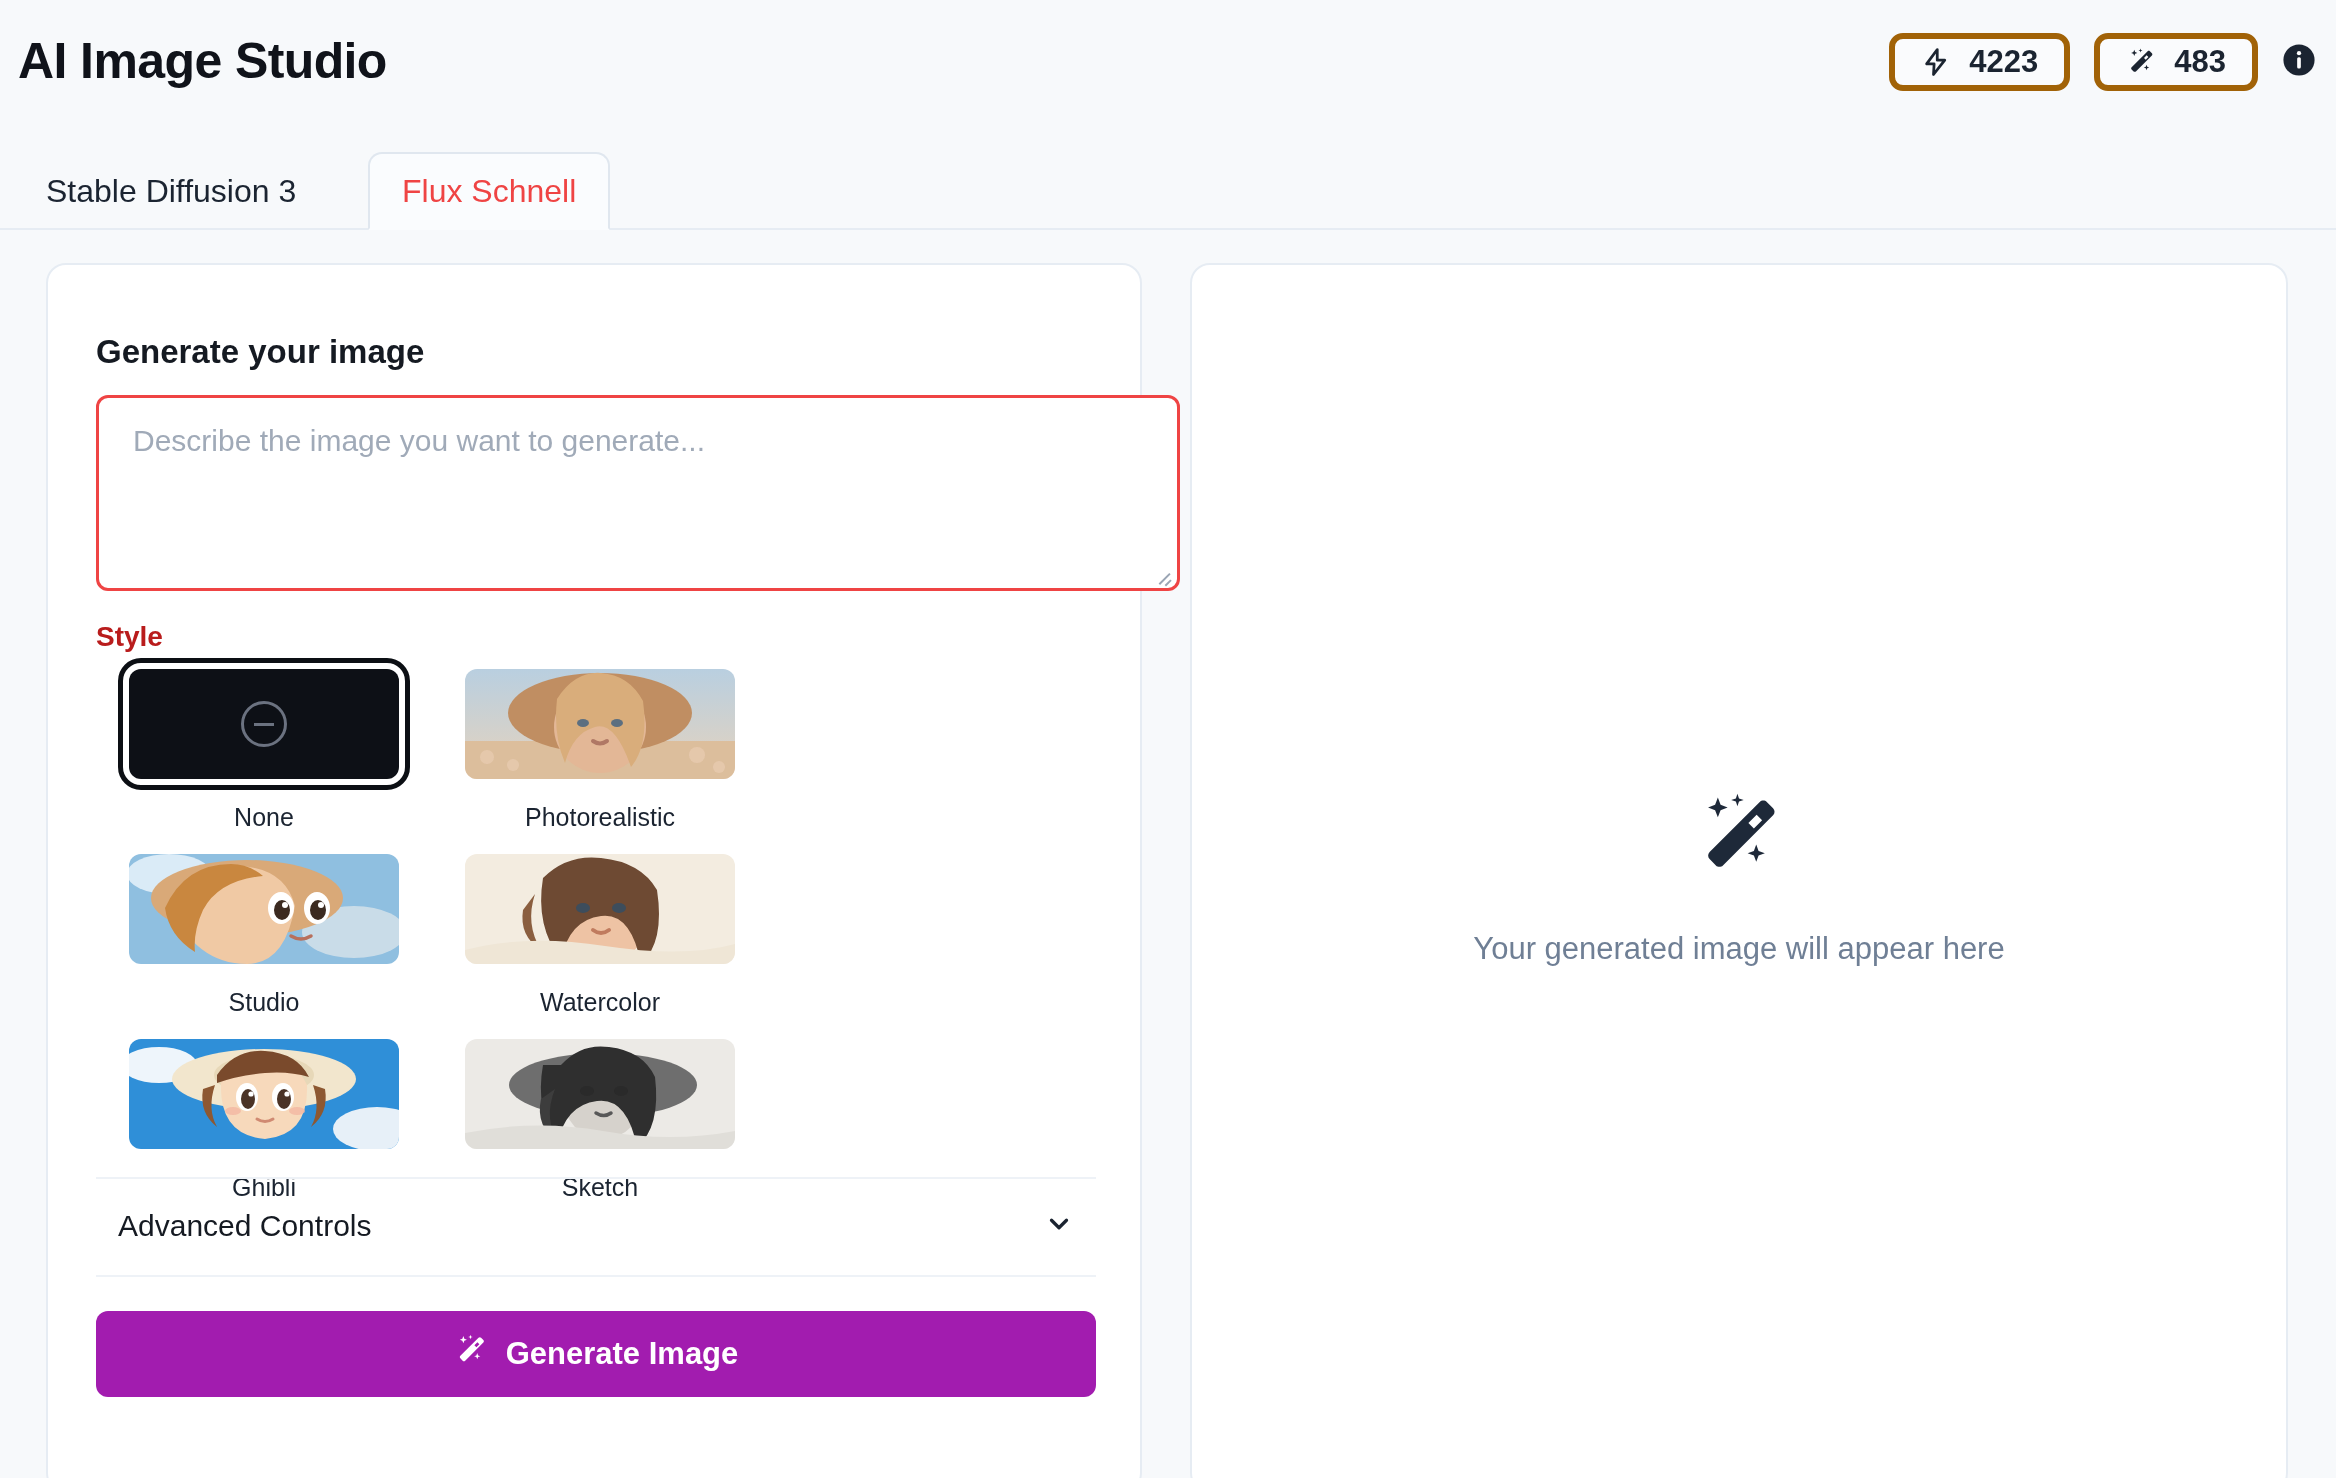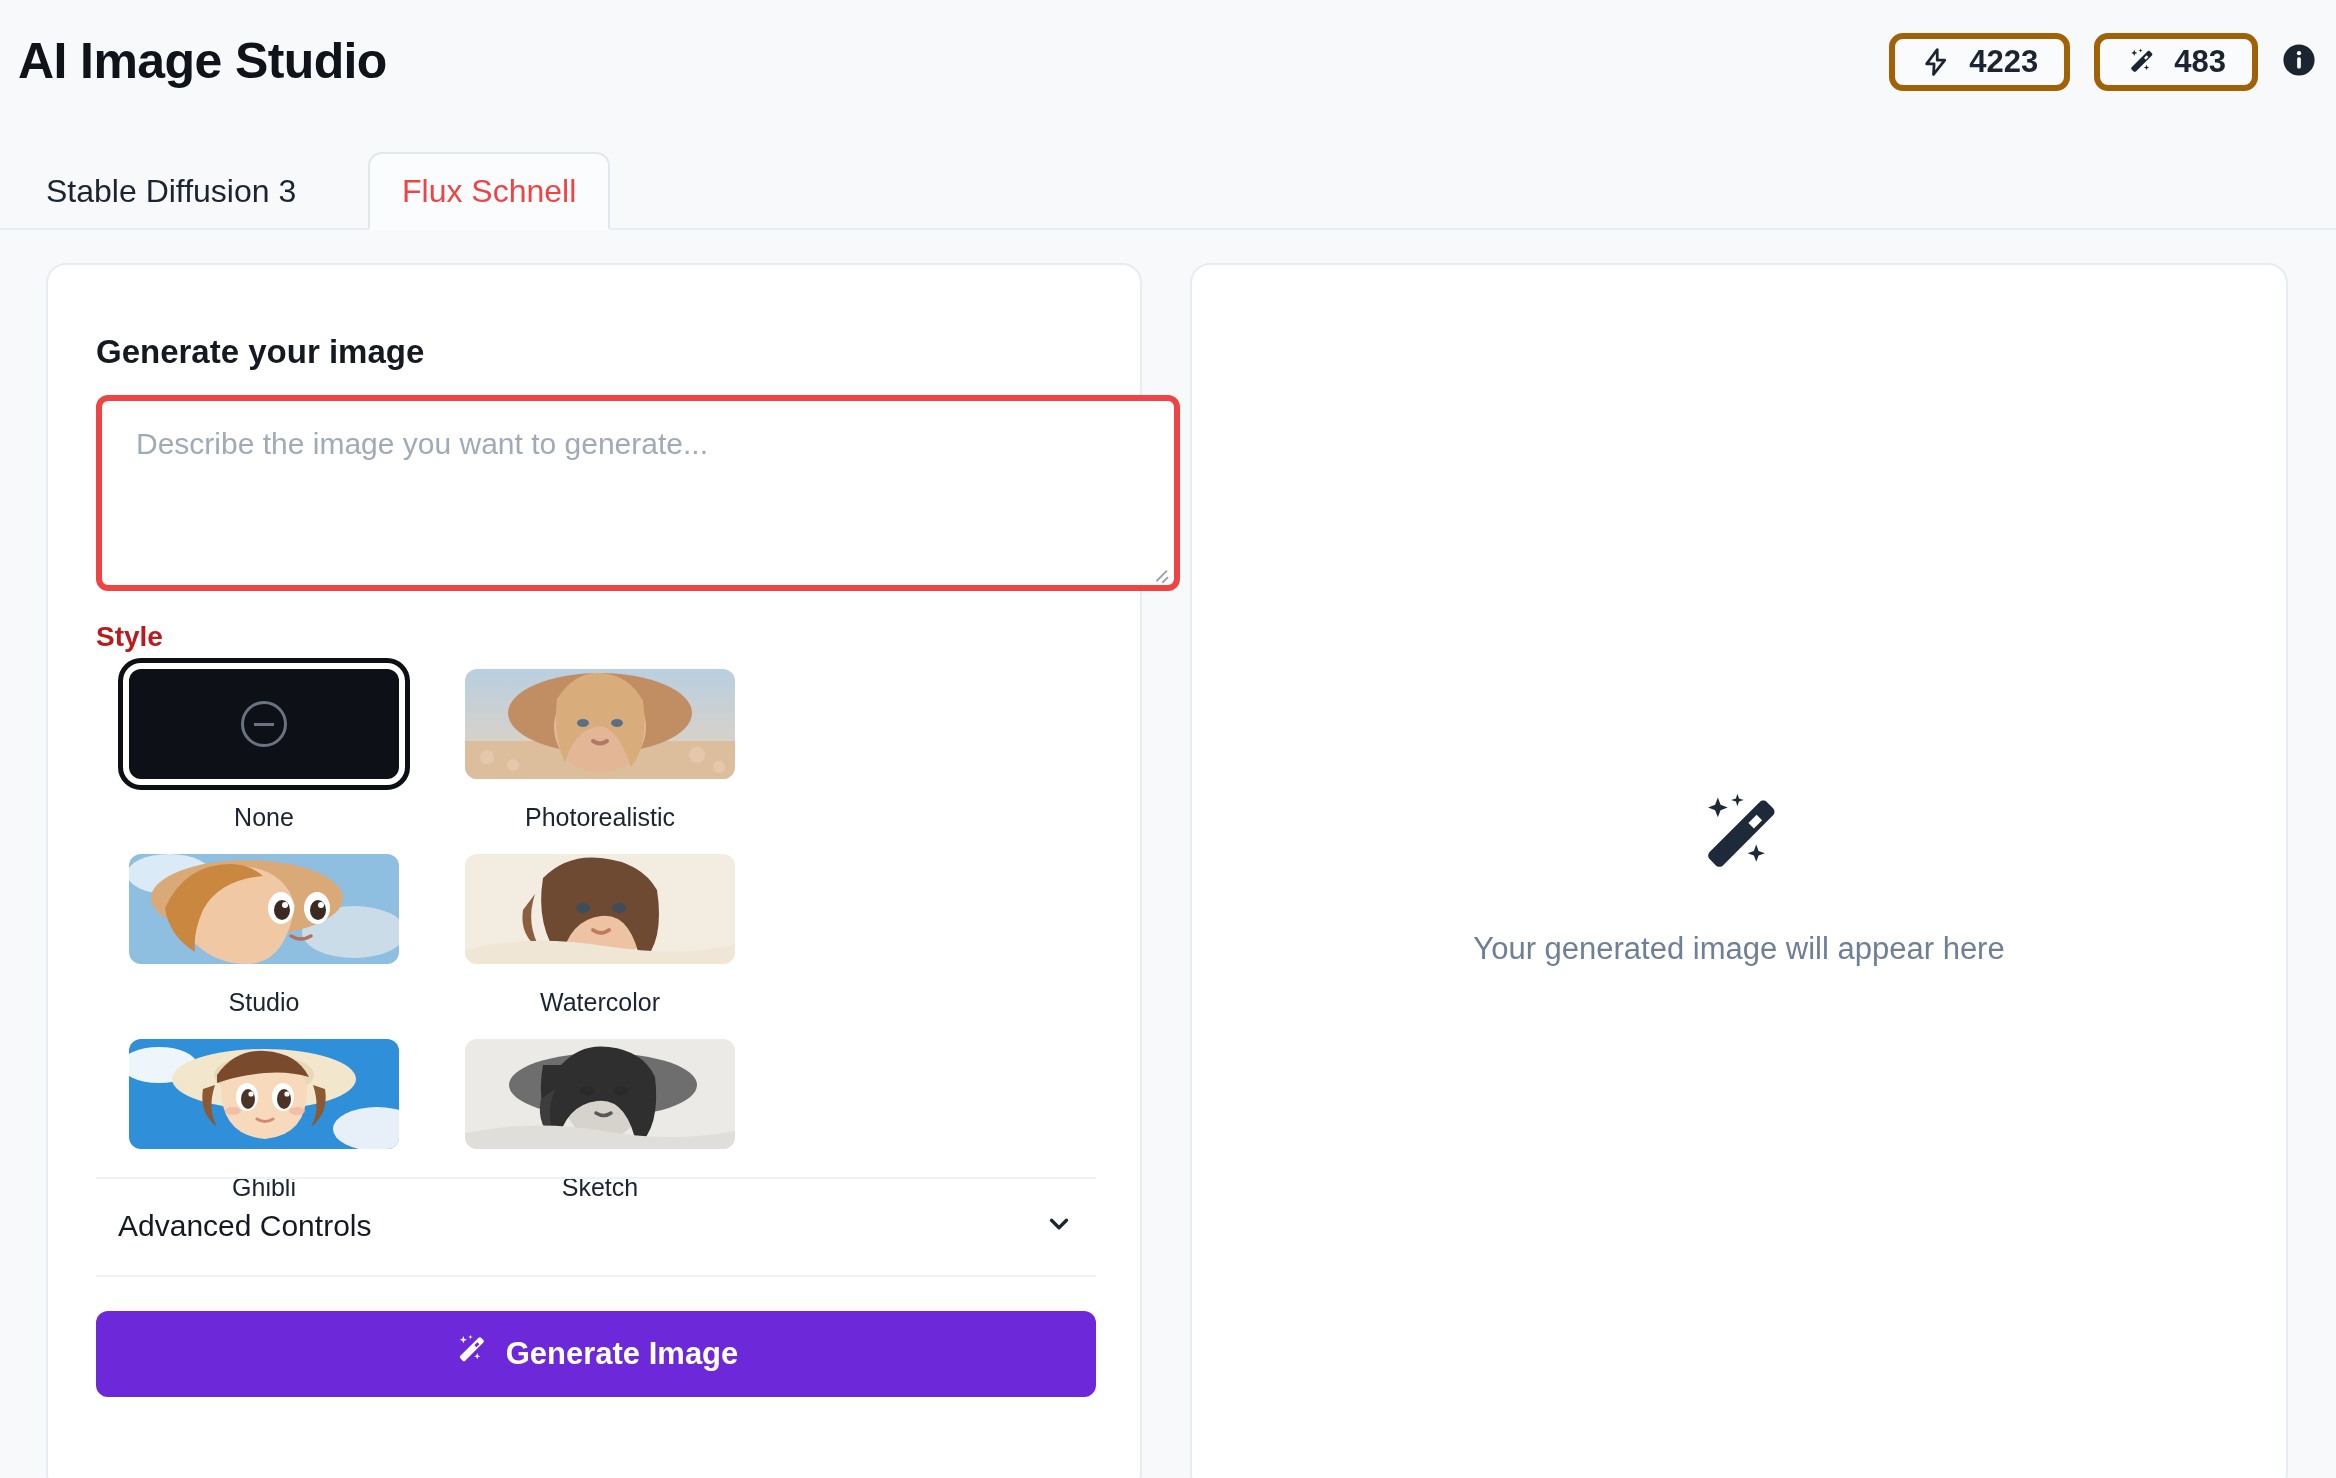--- a/index.html
+++ b/index.html
@@ -113,21 +113,21 @@
     font-size: 33px;
     font-weight: bold;
     color: #151a22;
   }
   .prompt-box {
     position: absolute;
     left: 48px;
     top: 130px;
     width: 1084px;
     height: 196px;
-    border: 6px solid #ef4444;
+    border: 3px solid #ef4444;
     border-radius: 12px;
     background: #fff;
     text-align: center;
   }
   .prompt-placeholder {
     position: absolute;
     left: 34px;
     top: 26px;
     font-size: 30px;
     color: #a0aab8;
@@ -242,21 +242,21 @@
     color: #151a22;
   }
   .generate-btn {
     position: absolute;
     left: 48px;
     top: 1046px;
     width: 1000px;
     height: 86px;
     border: none;
     border-radius: 12px;
-    background: #6d28d9;
+    background: #a21caf;
     color: #fff;
     font-family: "Liberation Sans", sans-serif;
     font-size: 31px;
     font-weight: bold;
     display: flex;
     align-items: center;
     justify-content: center;
     gap: 18px;
     cursor: pointer;
   }

